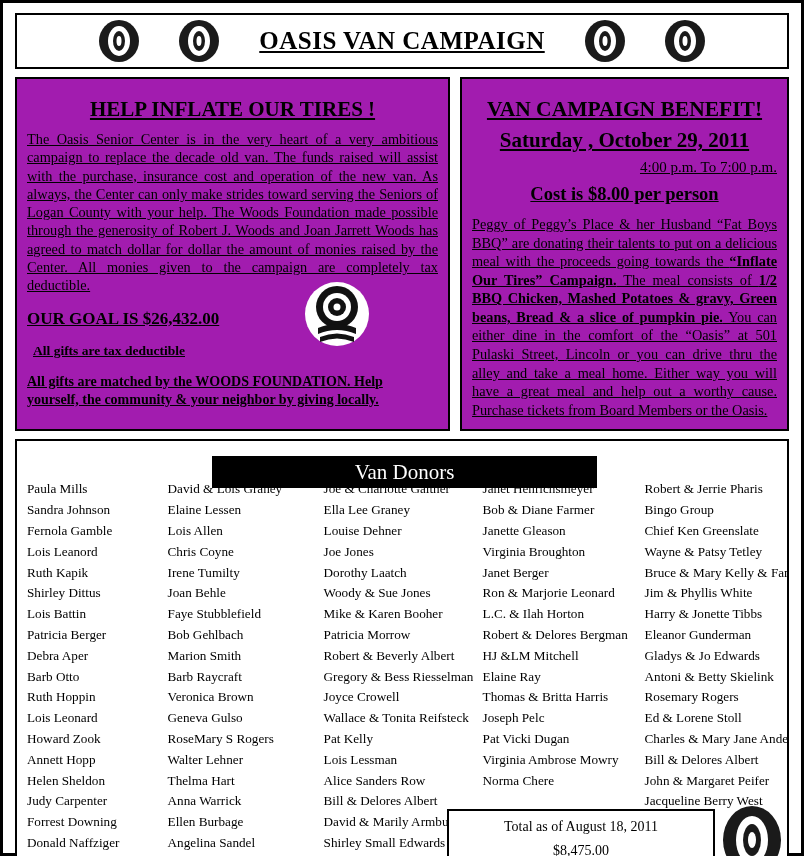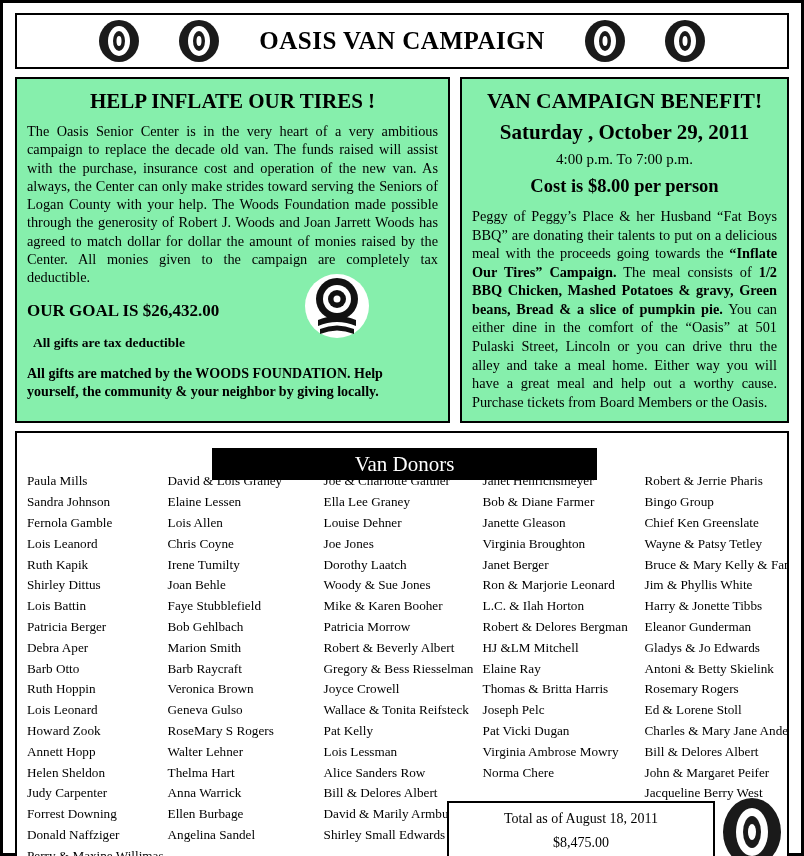--- a/index.html
+++ b/index.html
@@ -15,20 +15,21 @@
     overflow: hidden;
   }
   .page {
     position: relative;
     width: 804px;
     height: 856px;
     box-sizing: border-box;
     border: 3px solid #000;
     background: #fff;
     padding: 6px;
+    text-decoration: underline;
   }
 
   
   .masthead {
     position: relative;
     height: 52px;
     border: 2px solid #000;
     margin: 4px 6px 8px 6px;
     background: #fff;
     display: flex;
@@ -55,22 +56,22 @@
   
   .top-row {
     display: flex;
     gap: 10px;
     margin: 0 6px;
     align-items: stretch;
   }
   .panel {
     border: 2px solid #000;
     box-sizing: border-box;
-    padding: 8px 10px 10px 10px;
-    background: #86efac;
+    padding: 16px 10px 10px 10px;
+    background: #a21caf;
   }
   .panel-left { width: 435px; position: relative; }
   .panel-right { flex: 1; }
 
   .head-1 {
     text-align: center;
     font-size: 21px;
     font-weight: bold;
     margin: 2px 0 8px 0;
   }
@@ -110,21 +111,21 @@
     font-weight: bold;
     margin: 2px 0 6px 0;
   }
   .head-r2 {
     text-align: center;
     font-size: 21px;
     font-weight: bold;
     margin: 6px 0 6px 0;
   }
   .head-r3 {
-    text-align: center;
+    text-align: right;
     font-size: 15px;
     margin: 2px 0 8px 0;
   }
   .head-r4 {
     text-align: center;
     font-size: 18.5px;
     font-weight: bold;
     margin: 4px 0 10px 0;
   }
   .rtext {

